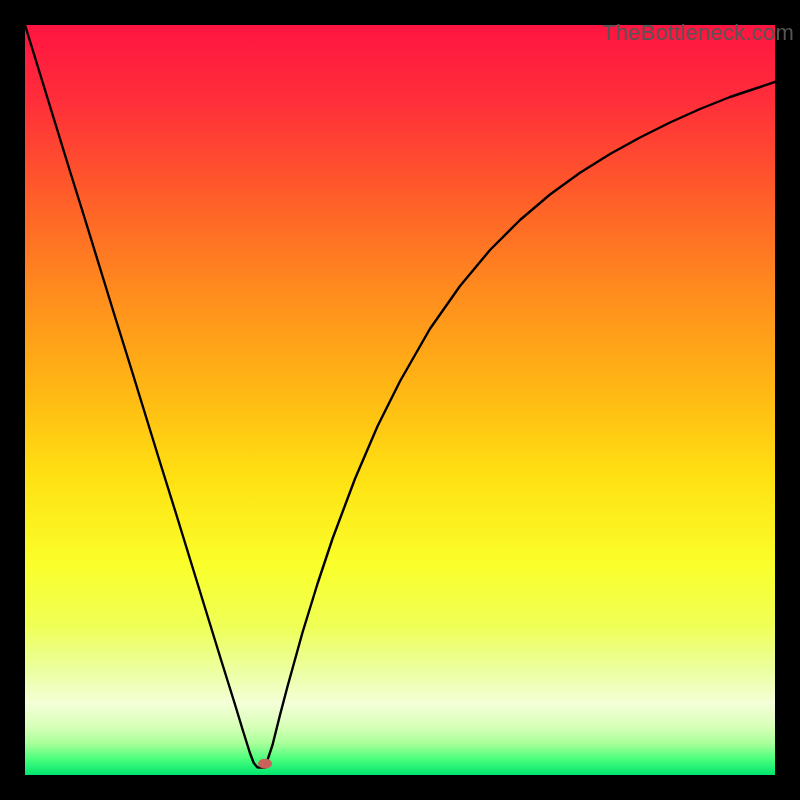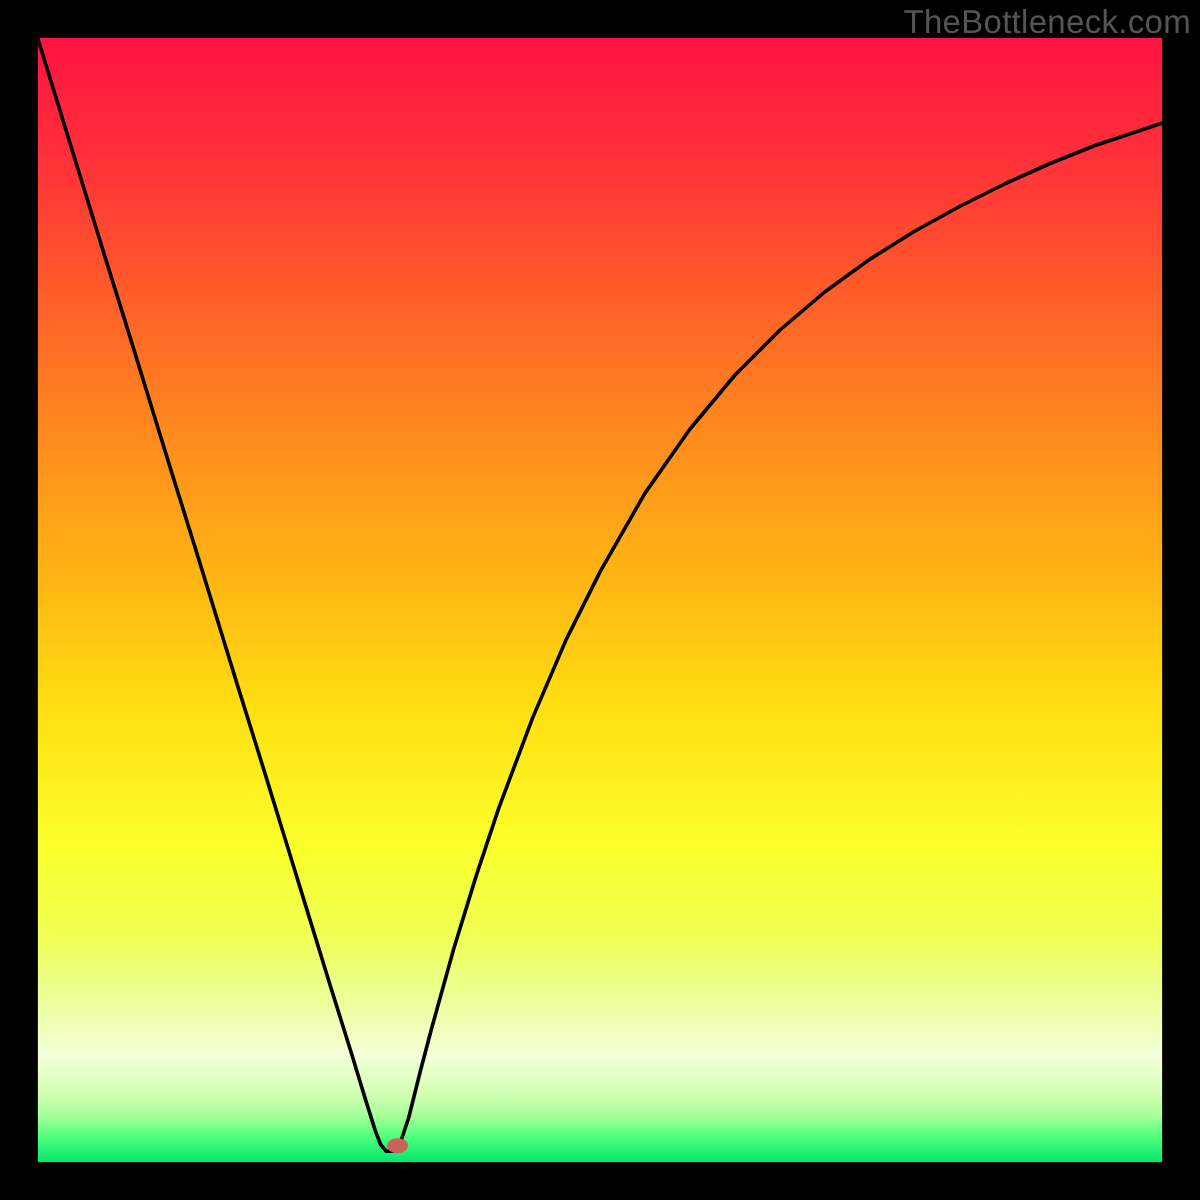--- a/index.html
+++ b/index.html
@@ -22,21 +22,21 @@
   .plot {
     position: absolute;
     left: 25px;
     top: 25px;
     width: 750px;
     height: 750px;
     overflow: hidden;
   }
   .watermark {
     position: absolute;
-    top: 2px;
+    top: 20px;
     right: 6px;
     color: #555;
     font-size: 22px;
     font-weight: 500;
     letter-spacing: 0.2px;
     user-select: none;
   }
   svg { display: block; }
 </style>
 </head>

